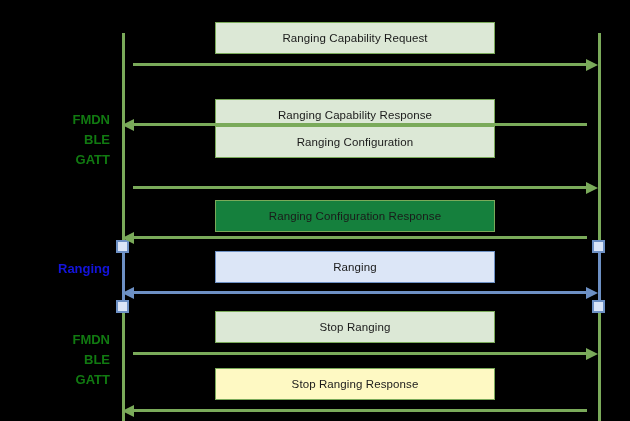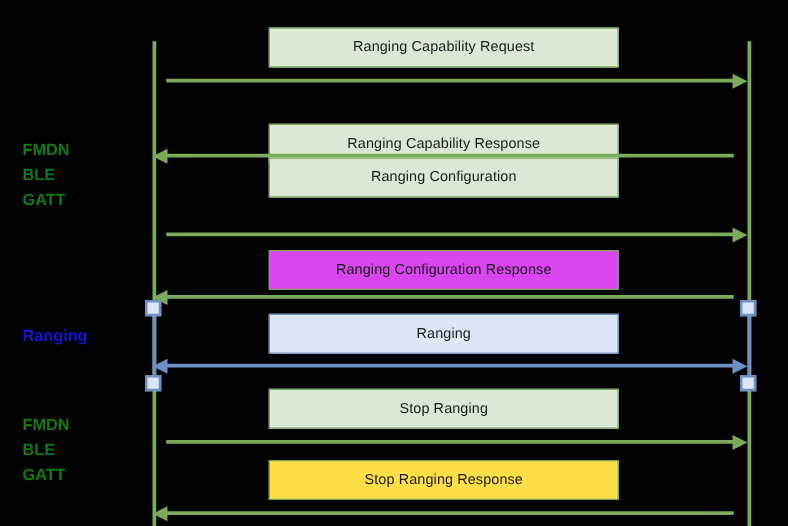--- a/index.html
+++ b/index.html
@@ -30,21 +30,21 @@
   .head.r.green{right:-11px;margin-top:-6px;border-top:6px solid transparent;
                 border-bottom:6px solid transparent;border-left:12px solid #7aaa5a;}
   .head.l.green{left:-11px;margin-top:-6px;border-top:6px solid transparent;
                 border-bottom:6px solid transparent;border-right:12px solid #7aaa5a;}
   .head.r.blue{right:-11px;margin-top:-6px;border-top:6px solid transparent;
                border-bottom:6px solid transparent;border-left:12px solid #6d90c4;}
   .head.l.blue{left:-11px;margin-top:-6px;border-top:6px solid transparent;
                border-bottom:6px solid transparent;border-right:12px solid #6d90c4;}
 
   
-  .sidelabel{position:absolute;left:18px;width:92px;text-align:left;
+  .sidelabel{position:absolute;left:18px;width:92px;text-align:right;
              font-weight:bold;font-size:13px;line-height:20px;}
   .sidelabel.green{color:#117a11;}
   .sidelabel.blue{color:#1414dd;}
 </style>
 </head>
 <body>
 
 <div id="stage">
 
   <div id="lifelines">
@@ -73,40 +73,40 @@
       </div>
       <div class="arrow green" style="left: 133px; width: 454px; top: 123px; background: rgb(122, 170, 90);">
         <span class="head l green"></span>
       </div>
       <div class="msgbox green" style="top: 126px; background: rgb(220, 232, 214); border-color: rgb(122, 170, 90);">
         <span>Ranging Configuration</span>
       </div>
       <div class="arrow green" style="left: 133px; width: 454px; top: 186px; background: rgb(122, 170, 90);">
         <span class="head r green"></span>
       </div>
-      <div class="msgbox green" style="top: 200px; background: #d946ef; border-color: rgb(122, 170, 90); align-items: center;">
+      <div class="msgbox green" style="top: 200px; background: #15803d; border-color: rgb(122, 170, 90); align-items: center;">
         <span>Ranging Configuration Response</span>
       </div>
       <div class="arrow green" style="left: 133px; width: 454px; top: 236px; background: rgb(122, 170, 90);">
         <span class="head l green"></span>
       </div>
       <div class="msgbox blue" style="top: 251px; background: rgb(220, 230, 247); border-color: rgb(109, 144, 196);">
         <span>Ranging</span>
       </div>
       <div class="arrow blue" style="left: 133px; width: 454px; top: 291px; background: rgb(109, 144, 196);">
         <span class="head r blue"></span>
         <span class="head l blue"></span>
       </div>
       <div class="msgbox green" style="top: 311px; background: rgb(220, 232, 214); border-color: rgb(122, 170, 90);">
         <span>Stop Ranging</span>
       </div>
       <div class="arrow green" style="left: 133px; width: 454px; top: 352px; background: rgb(122, 170, 90);">
         <span class="head r green"></span>
       </div>
-      <div class="msgbox green" style="top: 368px; background: #fde047; border-color: rgb(122, 170, 90);">
+      <div class="msgbox green" style="top: 368px; background: #fef9c3; border-color: rgb(122, 170, 90);">
         <span>Stop Ranging Response</span>
       </div>
       <div class="arrow green" style="left: 133px; width: 454px; top: 409px; background: rgb(122, 170, 90);">
         <span class="head l green"></span>
       </div>
     </div>
 
   <div id="sidelabels">
       <div class="sidelabel green" style="top: 110px; color: rgb(17, 122, 17);">
         <div>FMDN</div>

